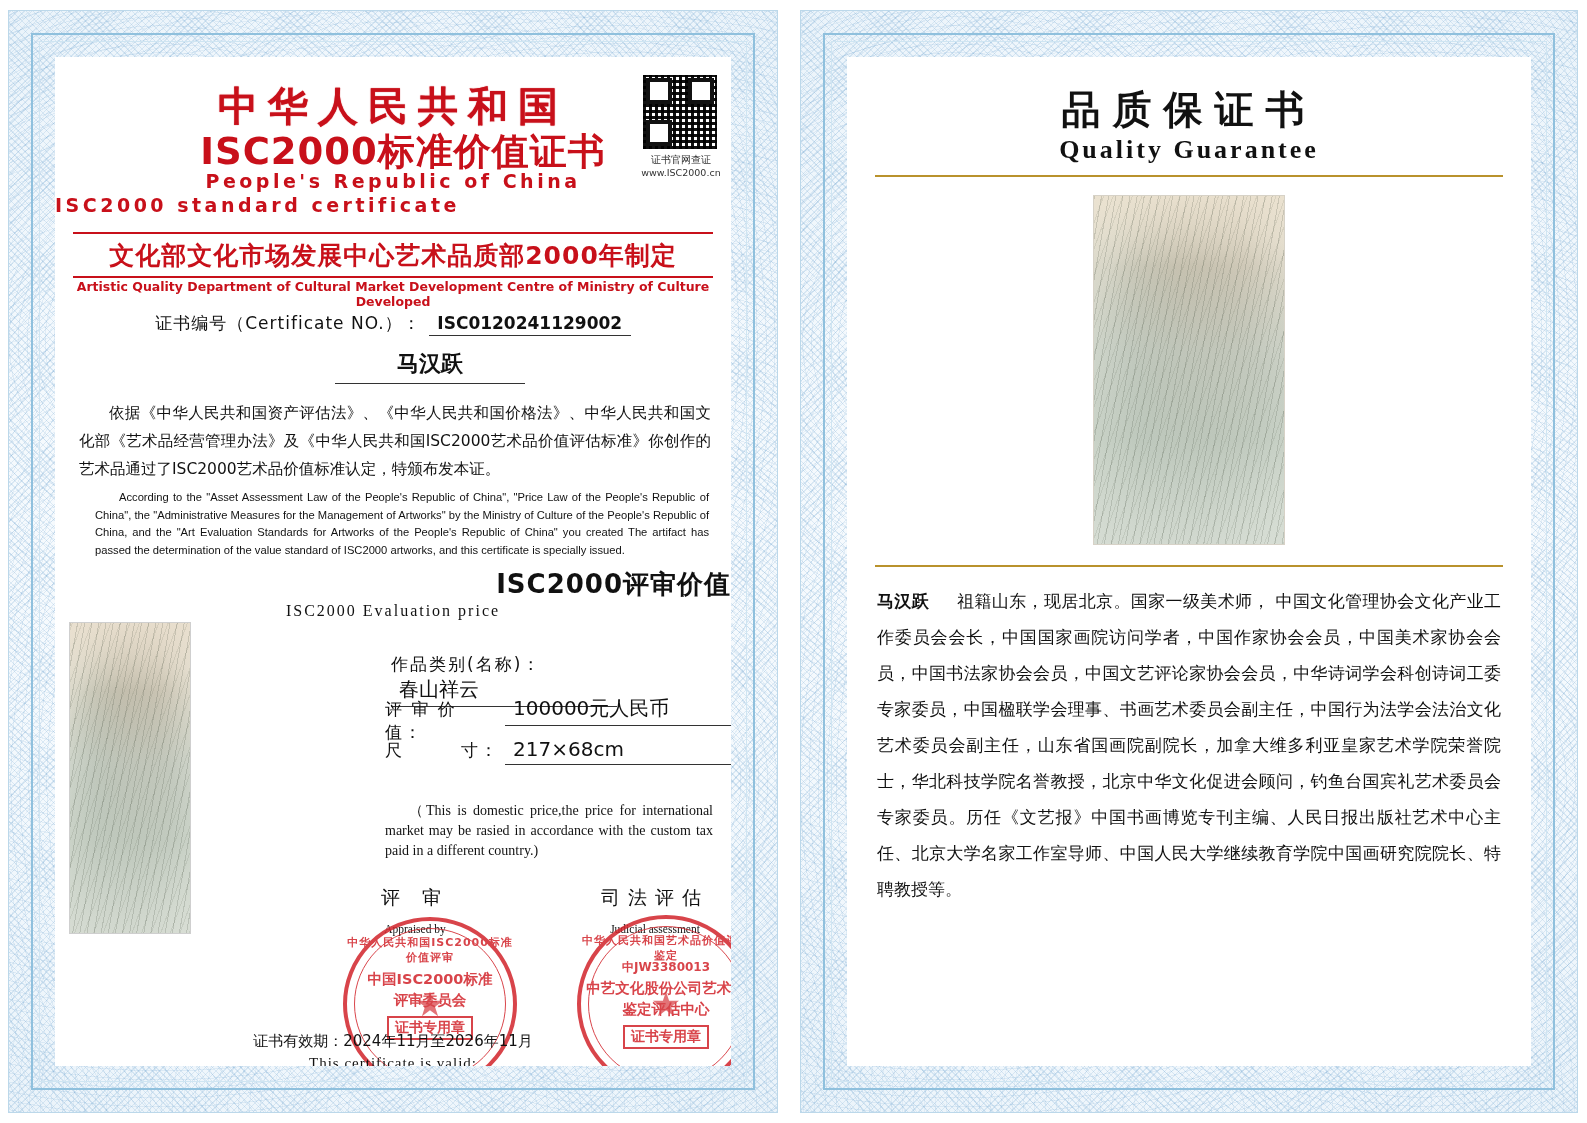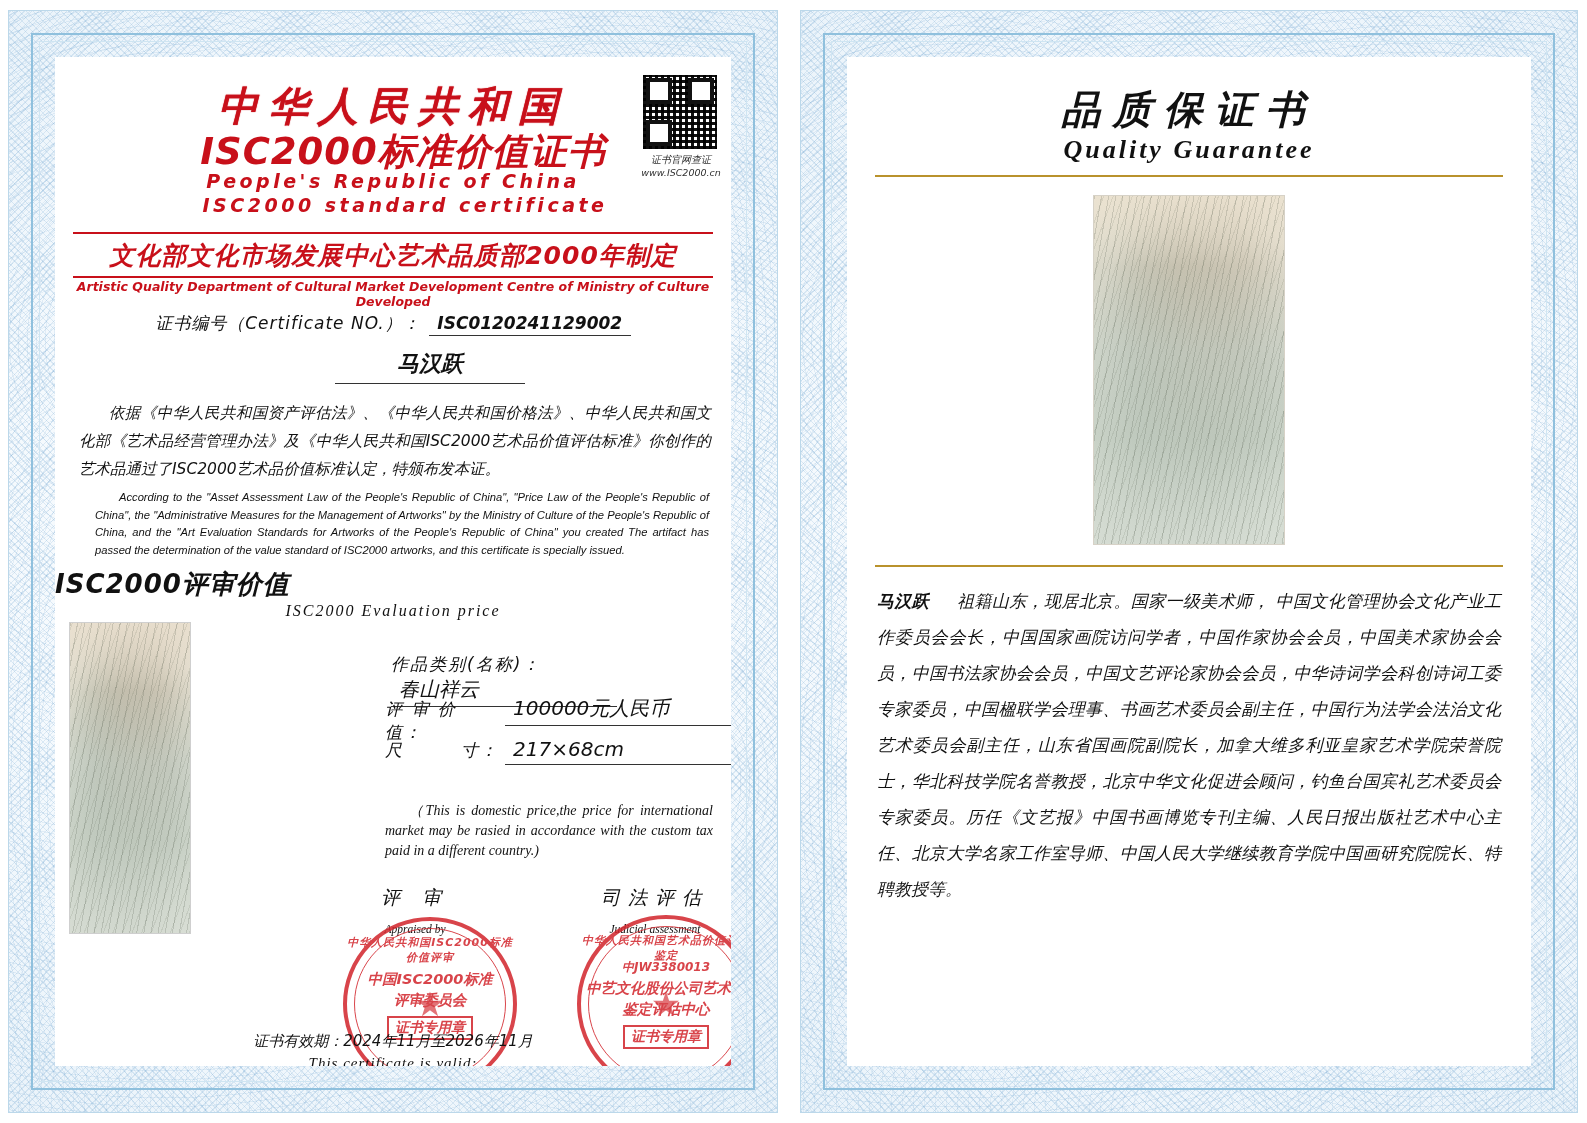--- a/index.html
+++ b/index.html
@@ -4,21 +4,21 @@
 <style>
   html,body{margin:0;padding:0;}
   body{
     width:1587px;height:1123px;
     background:#ffffff;
     font-family:"DejaVu Sans", sans-serif;
     overflow:hidden;
   }
   .page{
     position:relative;
-    width:1587px;height:1008px;font-style:italic;
+    width:1587px;height:1008px;
   }
   
   .cert{
     position:absolute;
     top:10px;
     height:1103px;
     background:
       repeating-linear-gradient(45deg, rgba(120,170,210,.22) 0 1px, rgba(255,255,255,0) 1px 5px),
       repeating-linear-gradient(-45deg, rgba(120,170,210,.22) 0 1px, rgba(255,255,255,0) 1px 5px),
       radial-gradient(circle at 50% 50%, #ffffff 0%, #f4f9fd 60%, #eaf3fa 100%);
@@ -86,26 +86,24 @@
   .title-en1{
     position:absolute;left:0;right:0;top:113px;
     text-align:center;
     font-weight:bold;
     font-size:19px;
     letter-spacing:3.5px;
     color:#c8101a;
   }
   .title-en2{
     position:absolute;left:0;right:0;top:137px;
-    text-align:center;
     font-weight:bold;
     font-size:19px;
     letter-spacing:3.5px;
     color:#c8101a;
-    padding-left:24px;
   }
   .qr-box{
     position:absolute;right:10px;top:16px;width:80px;
   }
   .qr{
     width:74px;height:74px;
     background:
       repeating-linear-gradient(90deg,#111 0 3px,#fff 3px 6px),
       repeating-linear-gradient(0deg,#111 0 3px,#fff 3px 6px);
     background-blend-mode:multiply;
@@ -157,21 +155,21 @@
     position:absolute;left:24px;right:20px;top:342px;
     font-size:15.5px;line-height:28px;color:#111;text-align:justify;text-indent:30px;
   }
   .body-en{
     position:absolute;left:40px;right:22px;top:432px;
     font-size:11.2px;line-height:17.5px;color:#111;text-align:justify;text-indent:24px;
     font-family:"Liberation Sans", sans-serif;
   }
 
   .eval-title{
-    position:absolute;left:0;right:0;top:510px;text-align:left;
+    position:absolute;left:0;right:0;top:510px;text-align:right;
     font-size:26px;font-weight:bold;color:#111;letter-spacing:1px;
   }
   .eval-title-en{
     position:absolute;left:0;right:0;top:545px;text-align:center;
     font-size:16px;color:#111;letter-spacing:2px;font-family:"Liberation Serif", serif;
   }
 
   .thumb{
     position:absolute;left:14px;top:565px;width:120px;height:310px;
     border:1px solid #cfcfcf;

